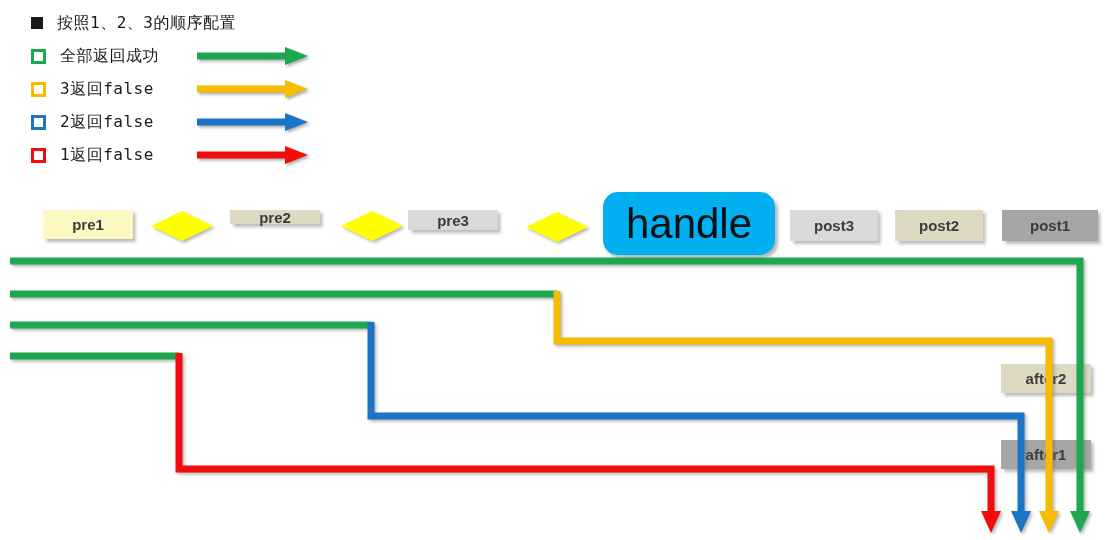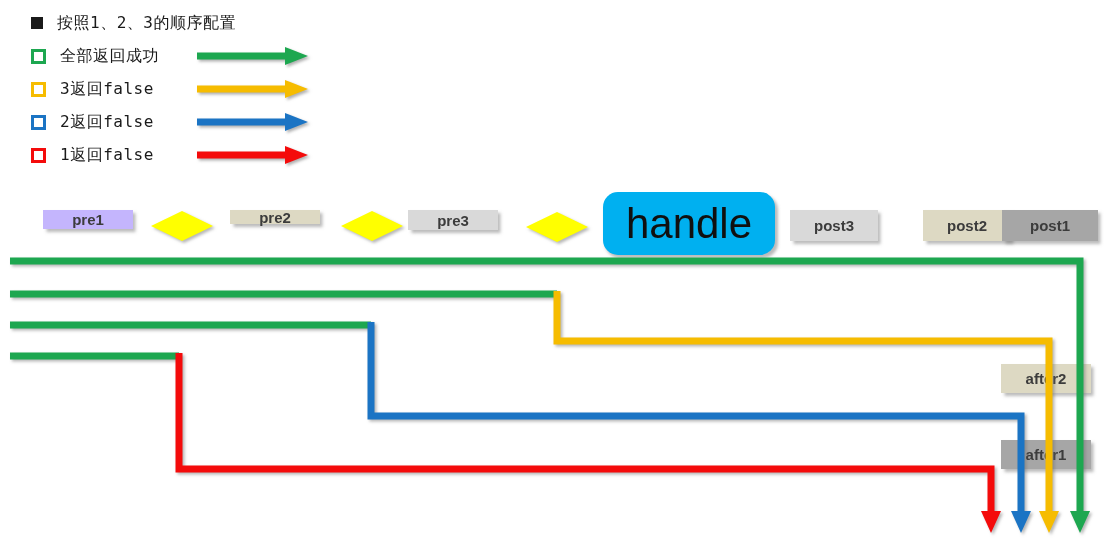--- a/index.html
+++ b/index.html
@@ -73,41 +73,41 @@
     <div class="legend-row" style="top:145px;">
       <span class="legend-marker" style="border-color: rgb(244, 11, 11);"></span>
       <span class="legend-label">1返回false</span>
     </div>
     <svg class="legend-arrow" style="top:145px;" viewBox="0 0 112 20">
       <line x1="0" y1="10" x2="90" y2="10" stroke-width="7" stroke="#f40b0b"></line>
       <polygon points="88,1 88,19 111,10" fill="#f40b0b"></polygon>
     </svg>
   </div>
 
-  <div class="node" style="left: 43px; top: 210px; width: 90px; height: 19px; background: #c4b5fd; text-align: right;">
+  <div class="node" style="left: 43px; top: 210px; width: 90px; height: 29px; background: #fef9c3; text-align: right;">
       <span>pre1</span>
     </div>
 
   <div class="node" style="left: 230px; top: 210px; width: 90px; height: 14px; background: rgb(221, 217, 195);">
       <span>pre2</span>
     </div>
 
   <div class="node" style="left: 408px; top: 210px; width: 90px; height: 20px; background: rgb(217, 217, 217);">
       <span>pre3</span>
     </div>
 
   <div class="node handle" style="left: 603px; top: 192px; width: 172px; height: 63px; background: rgb(0, 176, 240);">
       <span>handle</span>
     </div>
 
   <div class="node" style="left: 790px; top: 210px; width: 88px; height: 31px; background: rgb(217, 217, 217);">
       <span>post3</span>
     </div>
 
-  <div class="node" style="left: 895px; top: 210px; width: 88px; height: 31px; background: rgb(221, 217, 195); margin-left: 28px;">
+  <div class="node" style="left: 895px; top: 210px; width: 88px; height: 31px; background: rgb(221, 217, 195);">
       <span>post2</span>
     </div>
 
   <div class="node" style="left: 1002px; top: 210px; width: 96px; height: 31px; background: rgb(166, 166, 166);">
       <span>post1</span>
     </div>
 
 
   <div class="node" style="left: 1001px; top: 364px; width: 90px; height: 29px; background: rgb(221, 217, 195);">
       <span>after2</span>

